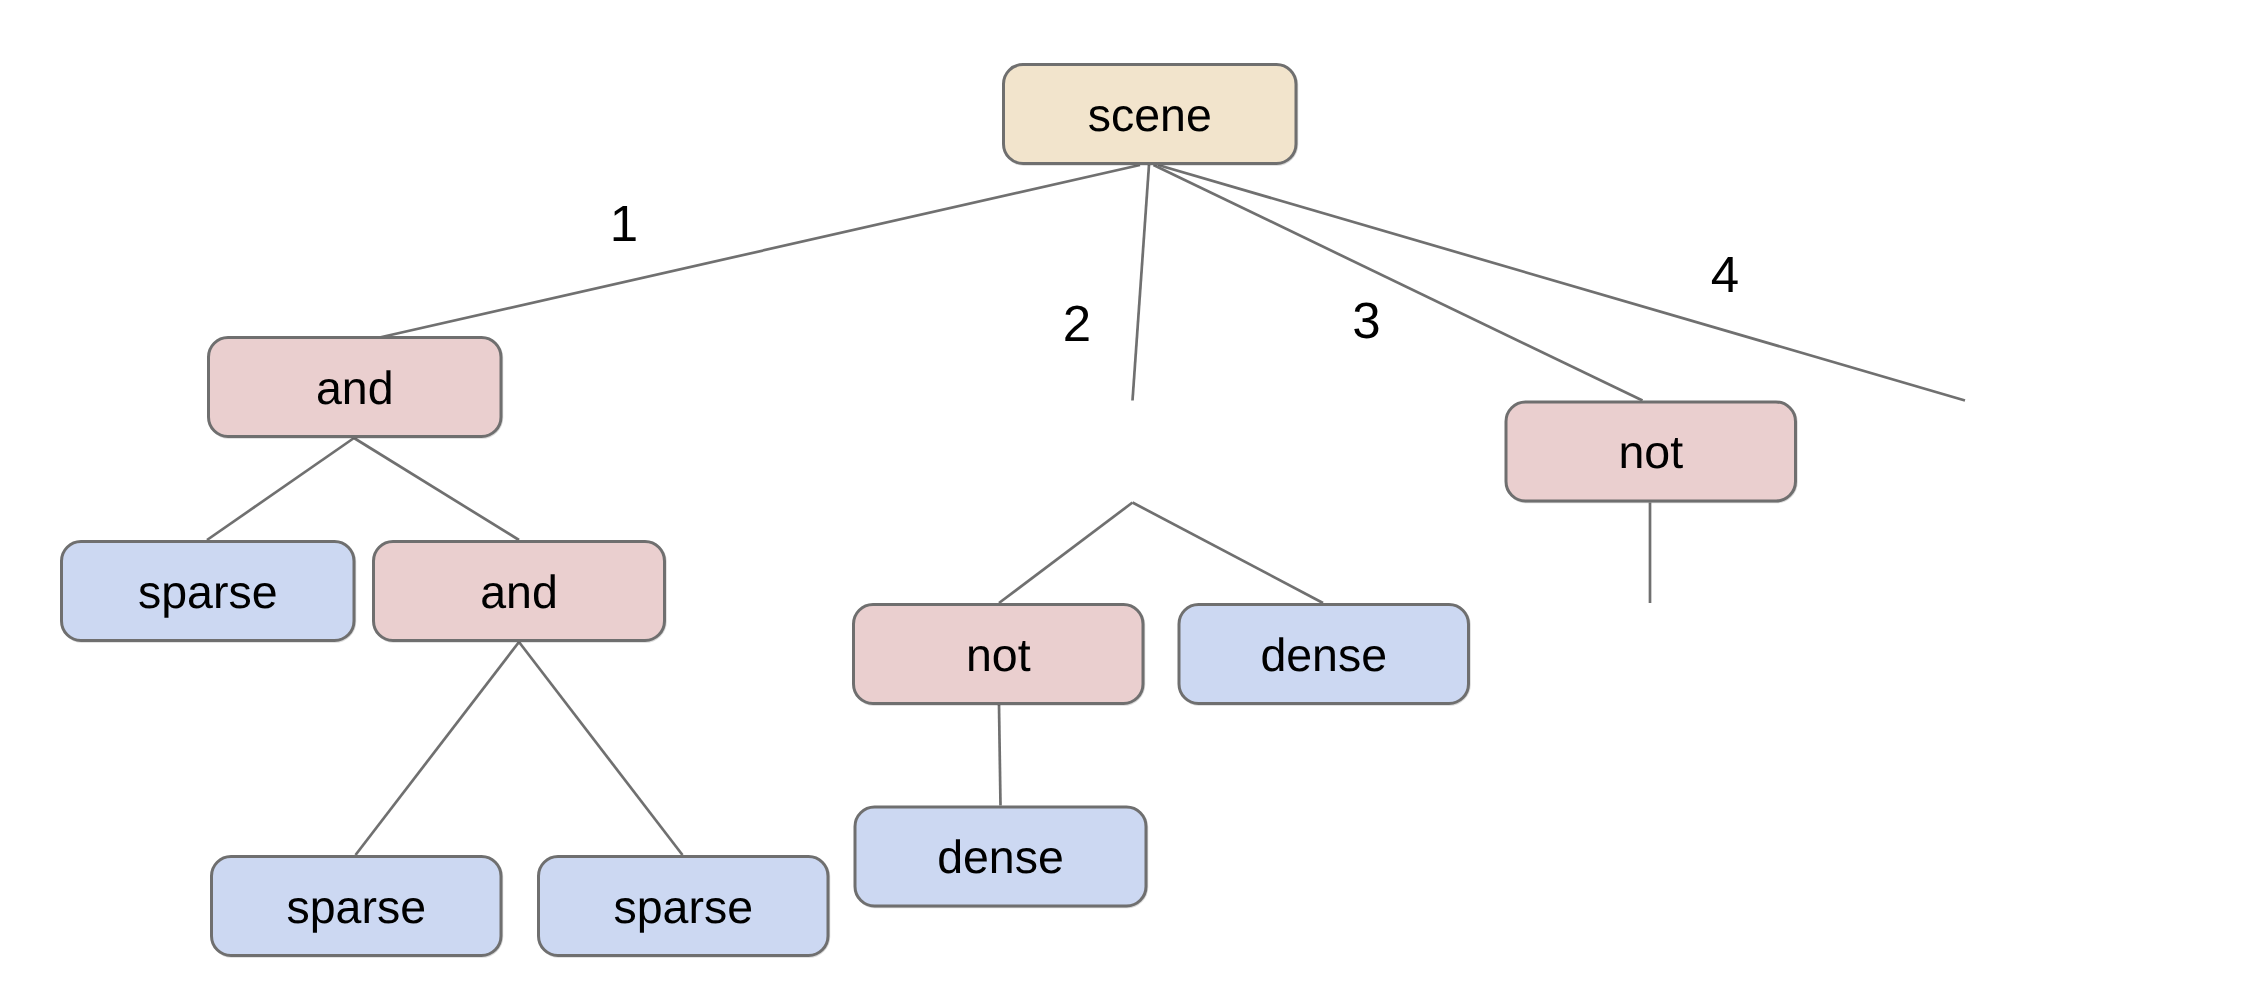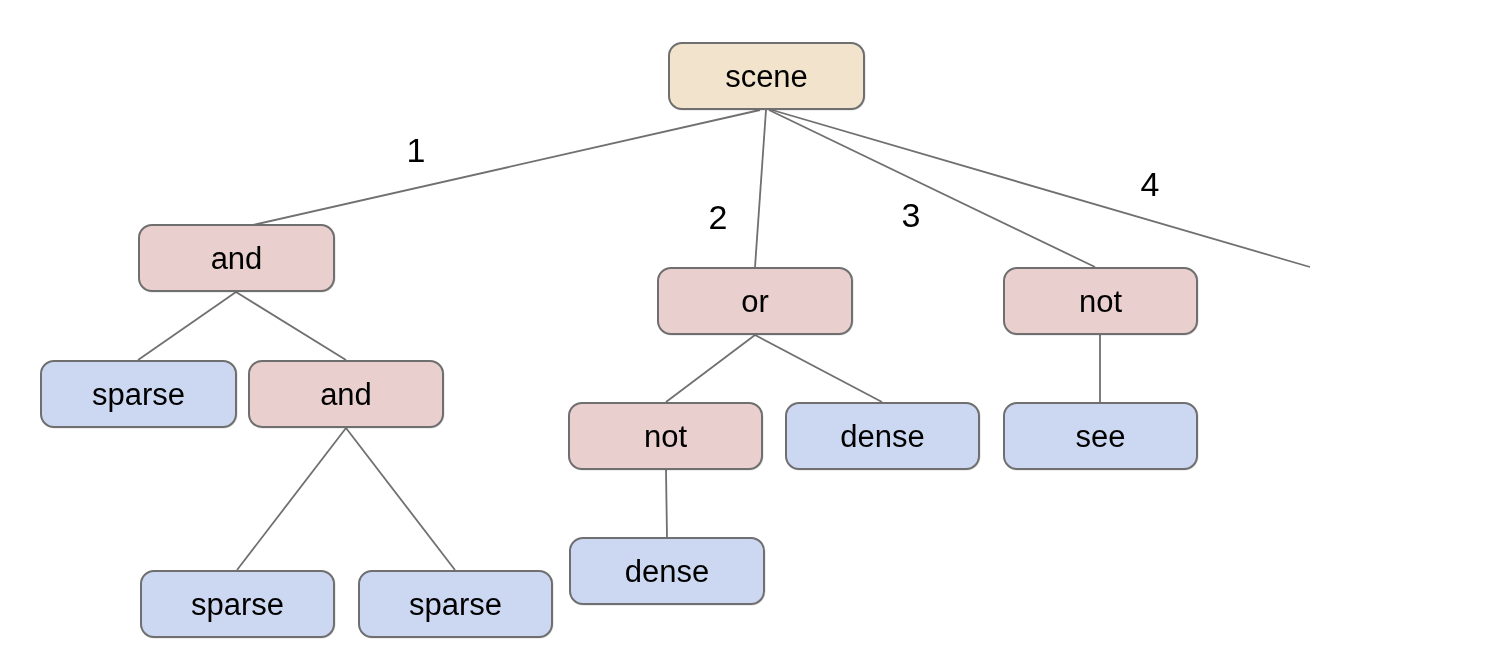--- a/index.html
+++ b/index.html
@@ -64,41 +64,35 @@
 <div class="edge-label" style="left: 416px; top: 150px; color: rgb(0, 0, 0);">1</div>
     <div class="edge-label" style="left: 718px; top: 217px; color: rgb(0, 0, 0);">2</div>
     <div class="edge-label" style="left: 911px; top: 215px; color: rgb(0, 0, 0);">3</div>
     <div class="edge-label" style="left: 1150px; top: 184px; color: rgb(0, 0, 0);">4</div>
     <div class="node" style="left: 668px; top: 42px; width: 197px; height: 68px; background: rgb(242, 228, 204); border-color: rgb(111, 111, 111); color: rgb(0, 0, 0);">
       <span>scene</span>
     </div>
     <div class="node" style="left: 138px; top: 224px; width: 197px; height: 68px; background: rgb(234, 207, 207); border-color: rgb(111, 111, 111); color: rgb(0, 0, 0);">
       <span>and</span>
     </div>
-    <div class="node" style="left: 657px; top: 267px; width: 196px; height: 68px; background: rgb(234, 207, 207); border-color: rgb(111, 111, 111); color: rgb(0, 0, 0);">
-      <span>or</span>
-    </div>
     <div class="node" style="left: 1003px; top: 267px; width: 195px; height: 68px; background: rgb(234, 207, 207); border-color: rgb(111, 111, 111); color: rgb(0, 0, 0);">
       <span>not</span>
     </div>
     <div class="node" style="left: 40px; top: 360px; width: 197px; height: 68px; background: rgb(204, 216, 242); border-color: rgb(111, 111, 111); color: rgb(0, 0, 0);">
       <span>sparse</span>
     </div>
     <div class="node" style="left: 248px; top: 360px; width: 196px; height: 68px; background: rgb(234, 207, 207); border-color: rgb(111, 111, 111); color: rgb(0, 0, 0);">
       <span>and</span>
     </div>
     <div class="node" style="left: 568px; top: 402px; width: 195px; height: 68px; background: rgb(234, 207, 207); border-color: rgb(111, 111, 111); color: rgb(0, 0, 0);">
       <span>not</span>
     </div>
     <div class="node" style="left: 785px; top: 402px; width: 195px; height: 68px; background: rgb(204, 216, 242); border-color: rgb(111, 111, 111); color: rgb(0, 0, 0);">
       <span>dense</span>
     </div>
-    <div class="node" style="left: 1003px; top: 402px; width: 195px; height: 68px; background: rgb(204, 216, 242); border-color: rgb(111, 111, 111); color: rgb(0, 0, 0);">
-      <span>see</span>
-    </div>
     <div class="node" style="left: 140px; top: 570px; width: 195px; height: 68px; background: rgb(204, 216, 242); border-color: rgb(111, 111, 111); color: rgb(0, 0, 0);">
       <span>sparse</span>
     </div>
     <div class="node" style="left: 358px; top: 570px; width: 195px; height: 68px; background: rgb(204, 216, 242); border-color: rgb(111, 111, 111); color: rgb(0, 0, 0);">
       <span>sparse</span>
     </div>
     <div class="node" style="left: 569px; top: 537px; width: 196px; height: 68px; background: rgb(204, 216, 242); border-color: rgb(111, 111, 111); color: rgb(0, 0, 0);">
       <span>dense</span>
     </div>
   </div>

